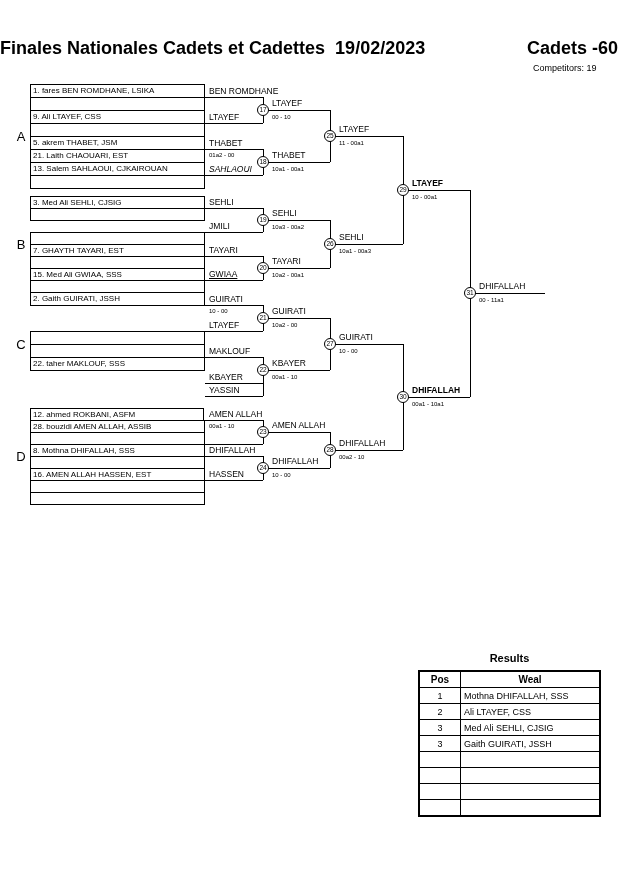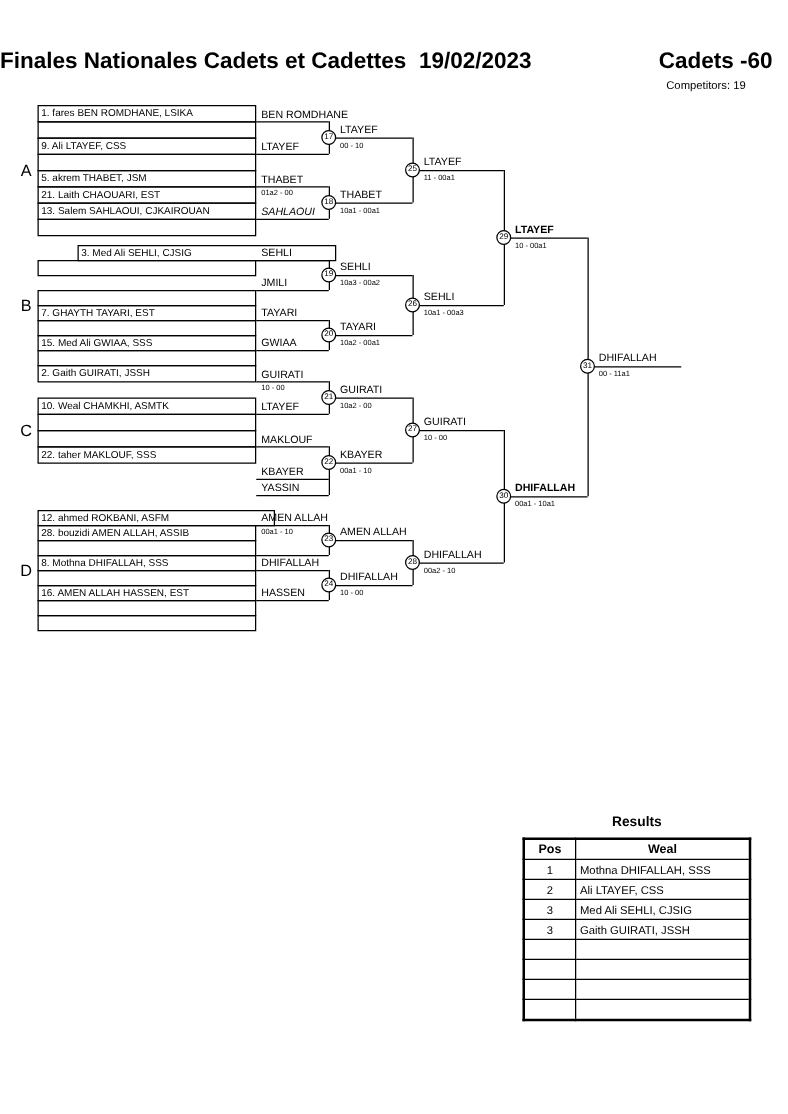--- a/index.html
+++ b/index.html
@@ -85,33 +85,32 @@
     <div class="pool-letter" style="top: 337px;">C</div>
     <div class="pool-letter" style="top: 449px;">D</div>
     <div class="seed-box" style="left: 30px; top: 84px; width: 175px; height: 14px;">1. fares BEN ROMDHANE, LSIKA</div>
     <div class="seed-box" style="left: 30px; top: 97px; width: 175px; height: 14px;"></div>
     <div class="seed-box" style="left: 30px; top: 110px; width: 175px; height: 14px;">9. Ali LTAYEF, CSS</div>
     <div class="seed-box" style="left: 30px; top: 123px; width: 175px; height: 14px;"></div>
     <div class="seed-box" style="left: 30px; top: 136px; width: 175px; height: 14px;">5. akrem THABET, JSM</div>
     <div class="seed-box" style="left: 30px; top: 149px; width: 175px; height: 14px;">21. Laith CHAOUARI, EST</div>
     <div class="seed-box" style="left: 30px; top: 162px; width: 175px; height: 14px;">13. Salem SAHLAOUI, CJKAIROUAN</div>
     <div class="seed-box" style="left: 30px; top: 175px; width: 175px; height: 14px;"></div>
-    <div class="seed-box" style="left: 30px; top: 196px; width: 207px; height: 13px; margin-left: 32px;">3. Med Ali SEHLI, CJSIG</div>
+    <div class="seed-box" style="left: 30px; top: 196px; width: 175px; height: 13px;">3. Med Ali SEHLI, CJSIG</div>
     <div class="seed-box" style="left: 30px; top: 208px; width: 175px; height: 13px;"></div>
     <div class="seed-box" style="left: 30px; top: 232px; width: 175px; height: 13px;"></div>
     <div class="seed-box" style="left: 30px; top: 244px; width: 175px; height: 13px;">7. GHAYTH TAYARI, EST</div>
     <div class="seed-box" style="left: 30px; top: 256px; width: 175px; height: 13px;"></div>
     <div class="seed-box" style="left: 30px; top: 268px; width: 175px; height: 13px;">15. Med Ali GWIAA, SSS</div>
     <div class="seed-box" style="left: 30px; top: 280px; width: 175px; height: 13px;"></div>
     <div class="seed-box" style="left: 30px; top: 292px; width: 175px; height: 14px;">2. Gaith GUIRATI, JSSH</div>
-    <div class="seed-box" style="left: 30px; top: 318px; width: 175px; height: 14px;">10. Weal CHAMKHI, ASMTK</div>
     <div class="seed-box" style="left: 30px; top: 331px; width: 175px; height: 14px;"></div>
     <div class="seed-box" style="left: 30px; top: 344px; width: 175px; height: 14px;"></div>
     <div class="seed-box" style="left: 30px; top: 357px; width: 175px; height: 14px;">22. taher MAKLOUF, SSS</div>
-    <div class="seed-box" style="left: 30px; top: 408px; width: 190px; height: 13px;">12. ahmed ROKBANI, ASFM</div>
+    <div class="seed-box" style="left: 30px; top: 408px; width: 174px; height: 13px;">12. ahmed ROKBANI, ASFM</div>
     <div class="seed-box" style="left: 30px; top: 420px; width: 175px; height: 13px;">28. bouzidi AMEN ALLAH, ASSIB</div>
     <div class="seed-box" style="left: 30px; top: 432px; width: 175px; height: 13px;"></div>
     <div class="seed-box" style="left: 30px; top: 444px; width: 175px; height: 13px;">8. Mothna DHIFALLAH, SSS</div>
     <div class="seed-box" style="left: 30px; top: 456px; width: 175px; height: 13px;"></div>
     <div class="seed-box" style="left: 30px; top: 468px; width: 175px; height: 13px;">16. AMEN ALLAH HASSEN, EST</div>
     <div class="seed-box" style="left: 30px; top: 480px; width: 175px; height: 13px;"></div>
     <div class="seed-box" style="left: 30px; top: 492px; width: 175px; height: 13px;"></div>
     <div class="hline" style="left: 205px; top: 97px; width: 58px;"></div>
     <div class="name" style="left: 209px; top: 86px;">BEN ROMDHANE</div>
     <div class="hline" style="left: 205px; top: 123px; width: 58px;"></div>
@@ -121,21 +120,21 @@
     <div class="score" style="left: 209px; top: 151px;">01a2 - 00</div>
     <div class="hline" style="left: 205px; top: 175px; width: 58px;"></div>
     <div class="name" style="left: 209px; top: 164px; font-style: italic;">SAHLAOUI</div>
     <div class="hline" style="left: 205px; top: 208px; width: 58px;"></div>
     <div class="name" style="left: 209px; top: 197px;">SEHLI</div>
     <div class="hline" style="left: 205px; top: 232px; width: 58px;"></div>
     <div class="name" style="left: 209px; top: 221px;">JMILI</div>
     <div class="hline" style="left: 205px; top: 256px; width: 58px;"></div>
     <div class="name" style="left: 209px; top: 245px;">TAYARI</div>
     <div class="hline" style="left: 205px; top: 280px; width: 58px;"></div>
-    <div class="name" style="left: 209px; top: 269px;">GWIAA</div>
+    <div class="name" style="left: 209px; top: 269px; text-decoration: underline;">GWIAA</div>
     <div class="hline" style="left: 205px; top: 305px; width: 58px;"></div>
     <div class="name" style="left: 209px; top: 294px;">GUIRATI</div>
     <div class="score" style="left: 209px; top: 307px;">10 - 00</div>
     <div class="hline" style="left: 205px; top: 331px; width: 58px;"></div>
     <div class="name" style="left: 209px; top: 320px;">LTAYEF</div>
     <div class="hline" style="left: 205px; top: 357px; width: 58px;"></div>
     <div class="name" style="left: 209px; top: 346px;">MAKLOUF</div>
     <div class="hline" style="left: 205px; top: 383px; width: 58px;"></div>
     <div class="name" style="left: 209px; top: 372px;">KBAYER</div>
     <div class="hline" style="left: 205px; top: 396px; width: 58px;"></div>

